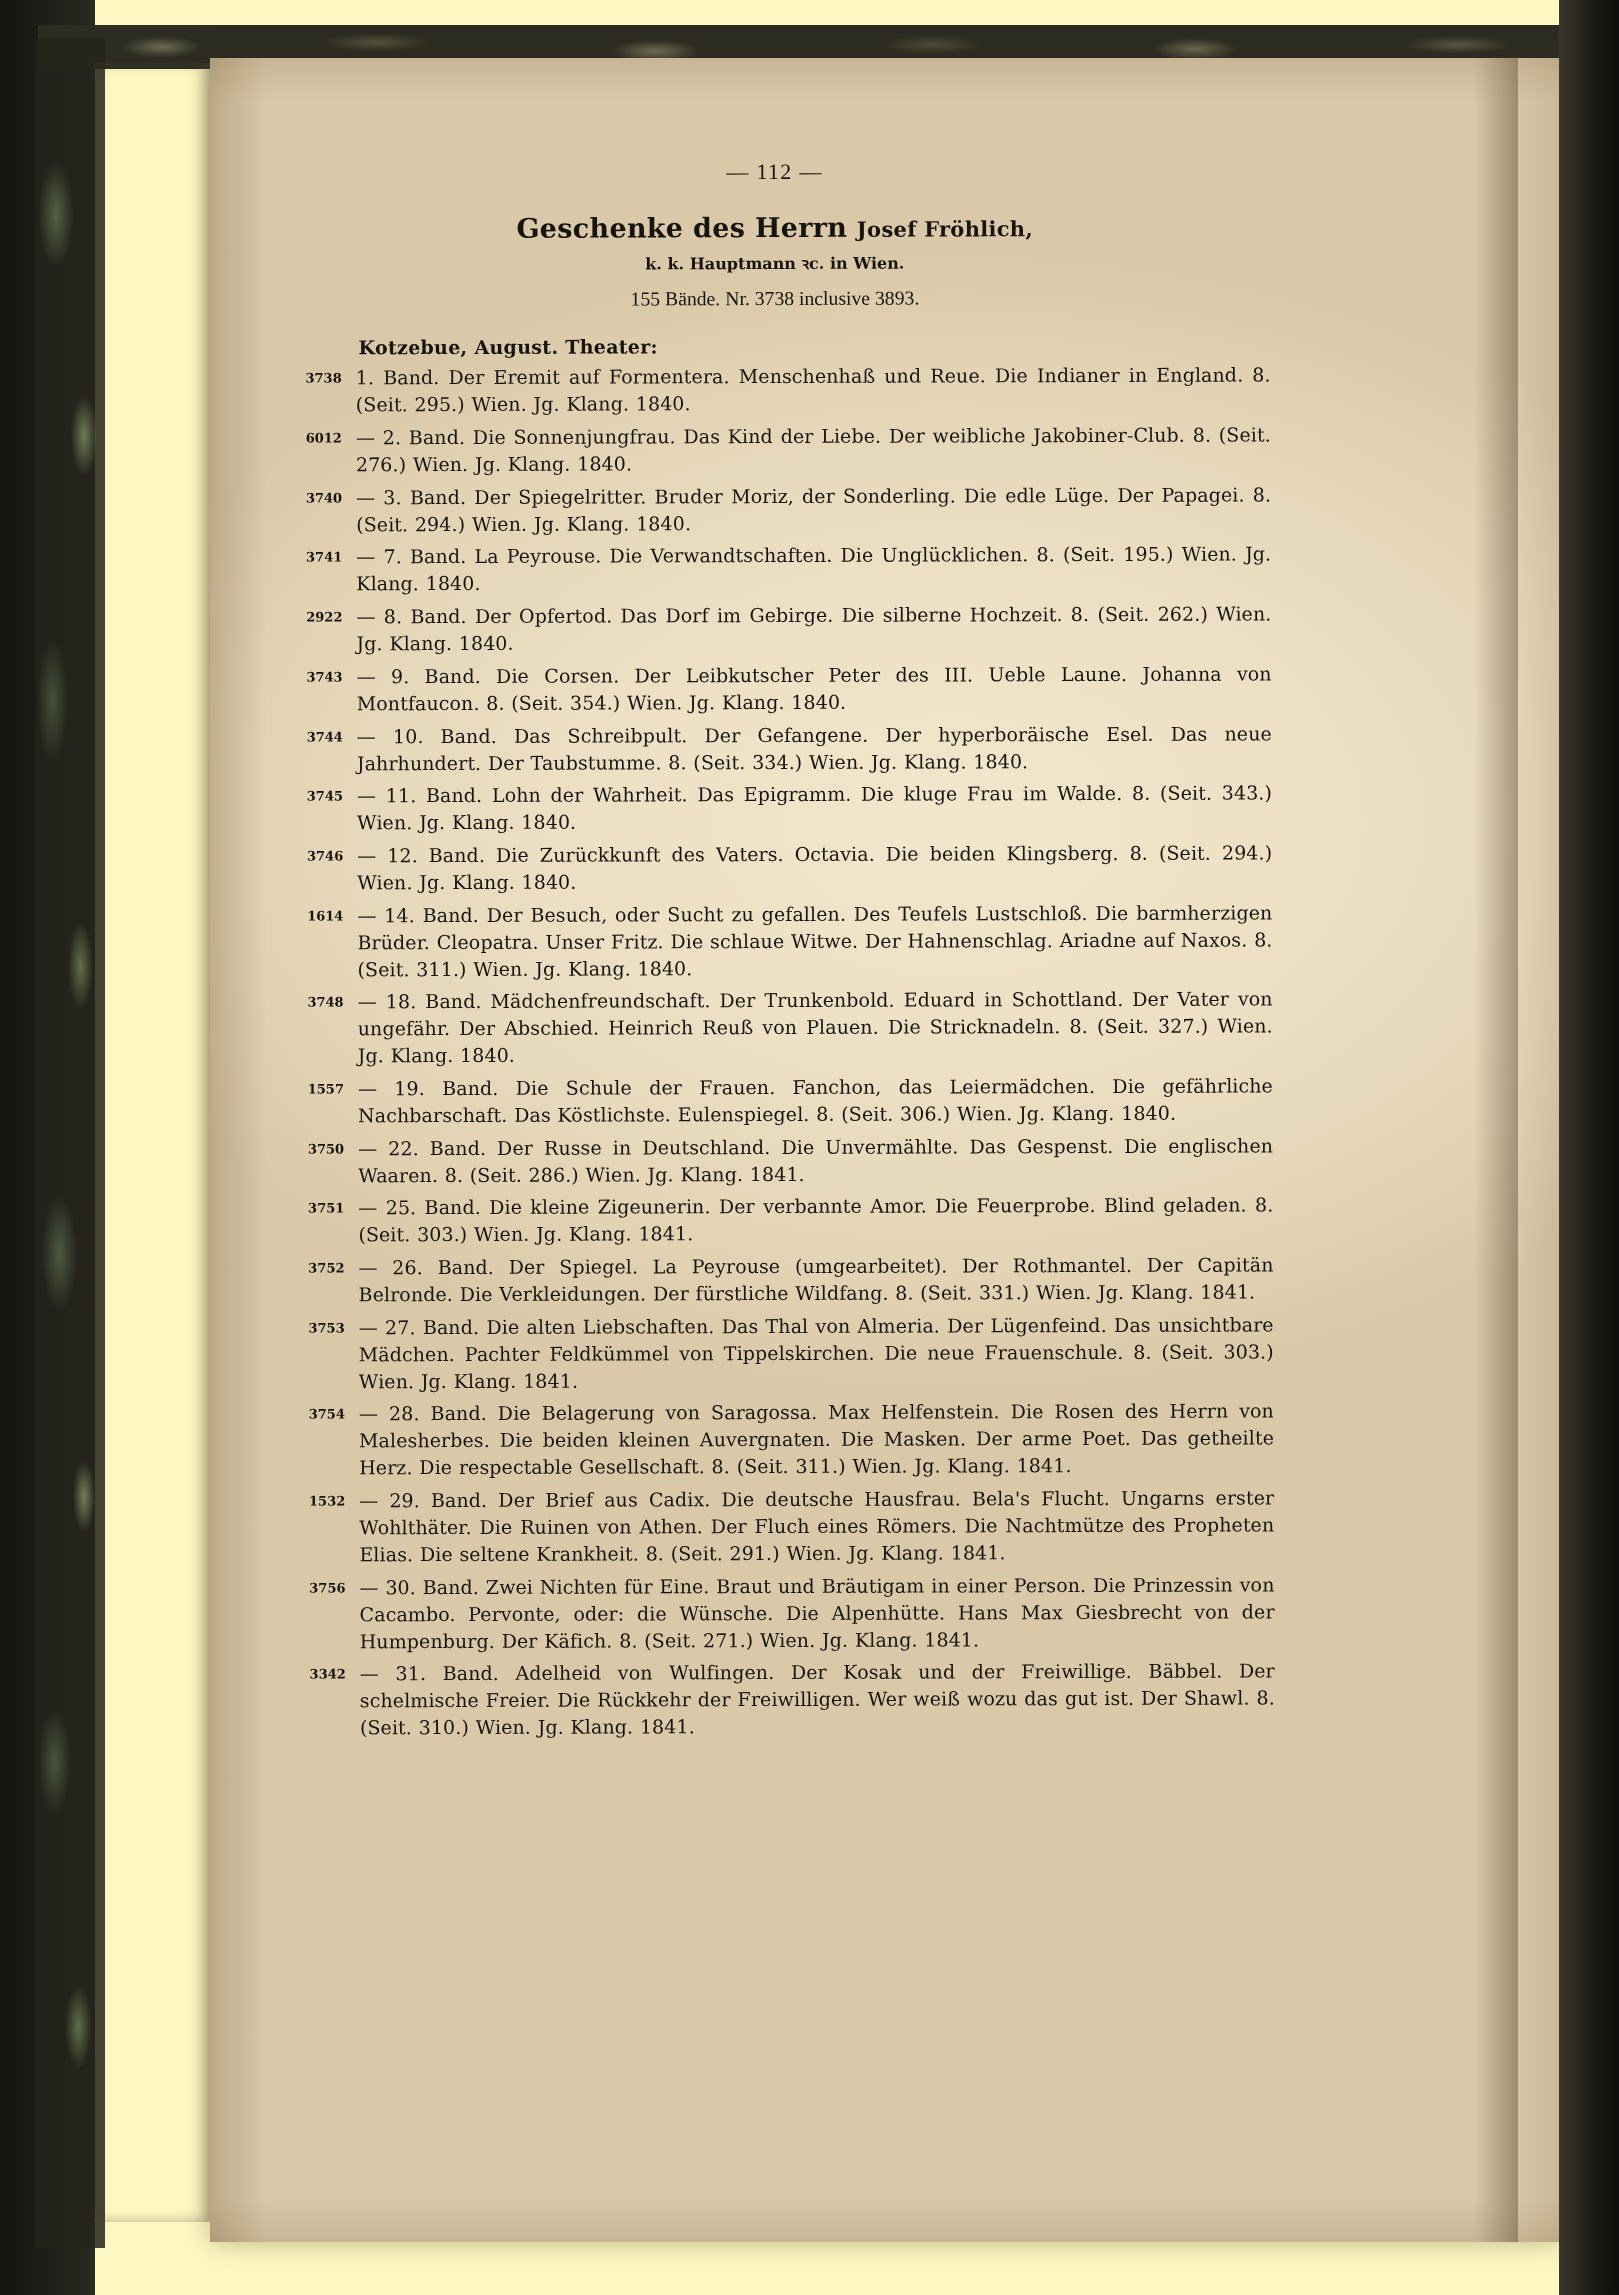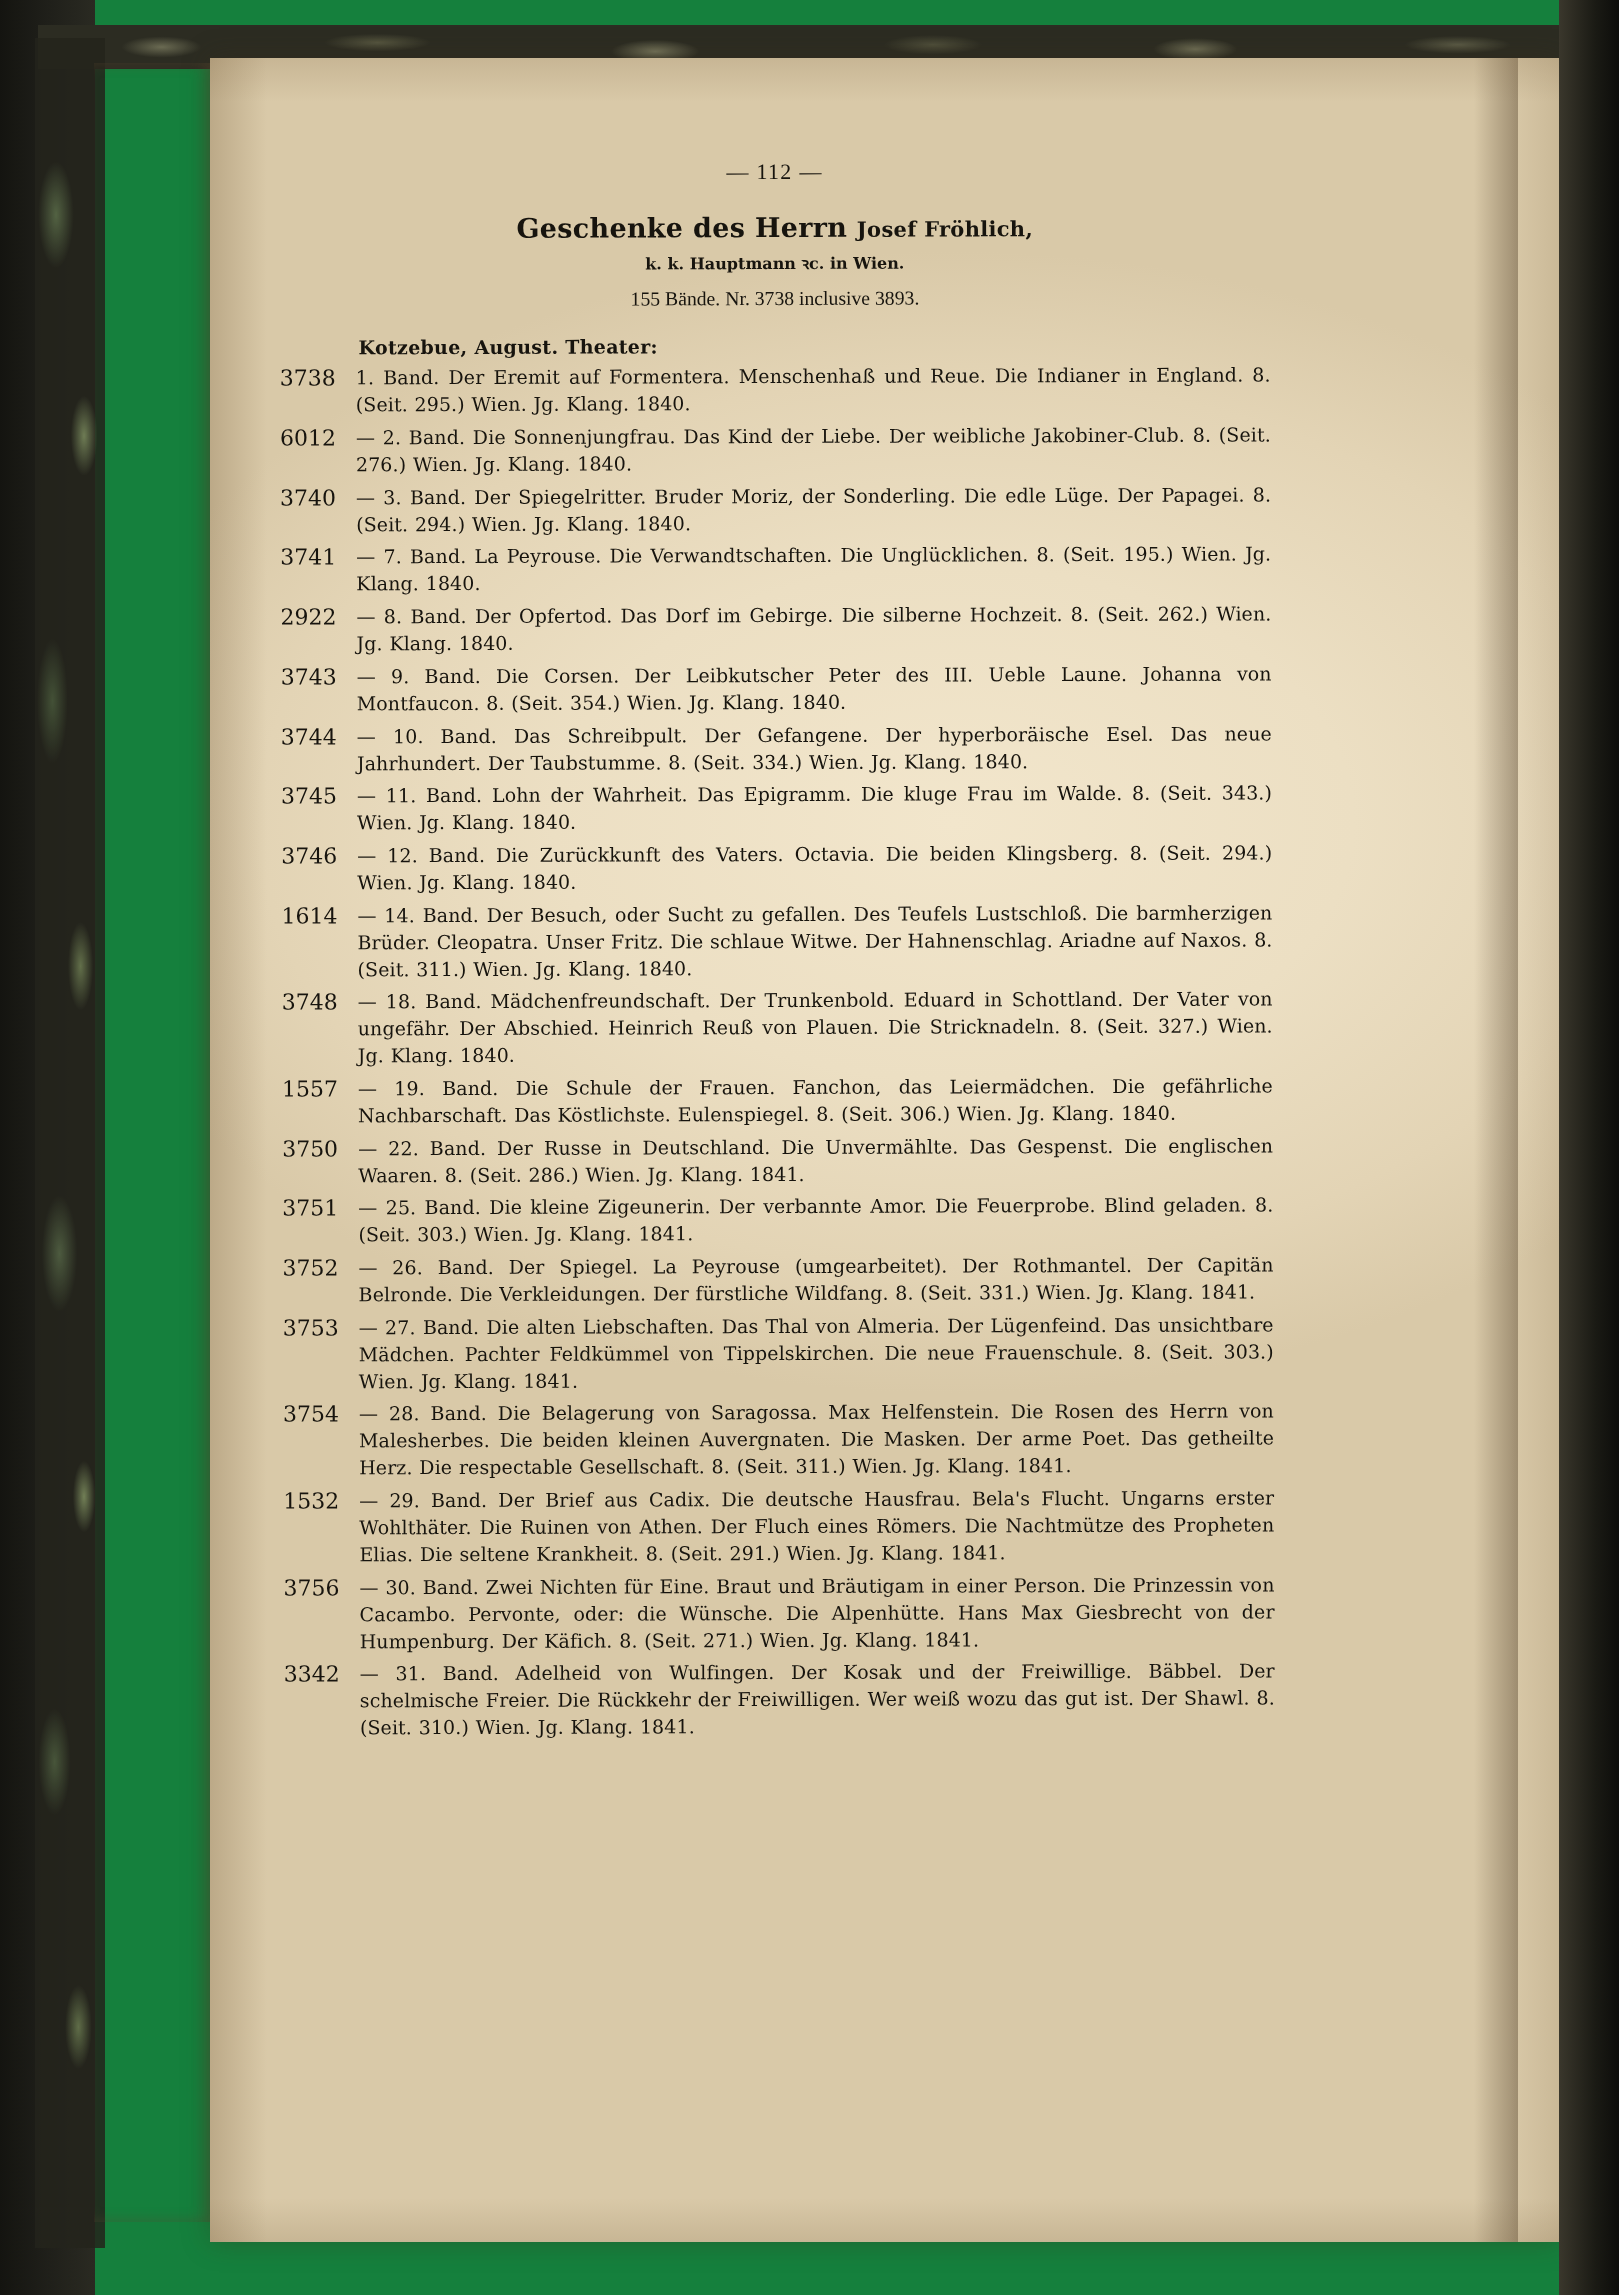--- a/index.html
+++ b/index.html
@@ -12,21 +12,21 @@
     height: 2295px;
     position: relative;
     font-family: "Liberation Serif", serif;
     overflow: hidden;
   }
 
   
   #book {
     position: absolute;
     inset: 0;
-    background: #15803d;
+    background: #fef9c3;
   }
   
   #board-left {
     position: absolute;
     left: 0; top: 0;
     width: 95px; height: 2295px;
     background: linear-gradient(90deg,#141410 0%, #1d1d18 40%, #2a2a22 100%);
   }
   #marbled {
     position: absolute;
@@ -157,25 +157,25 @@
   }
 
   .entry {
     display: flex;
     align-items: flex-start;
     margin-bottom: 5.7px;
   }
   .entry-num {
     width: 76px;
     flex: 0 0 76px;
-    text-align: left;
+    text-align: right;
     padding-right: 14px;
     font-family: "DejaVu Serif", serif;
-    font-weight: normal;
-    font-size: 22px;
+    font-weight: bold;
+    font-size: 13px;
     line-height: 27px;
     box-sizing: border-box;
   }
   .entry-text {
     flex: 1 1 auto;
     font-family: "DejaVu Serif", serif;
     font-size: 19px;
     line-height: 27px;
     text-align: justify;
     text-justify: inter-word;

